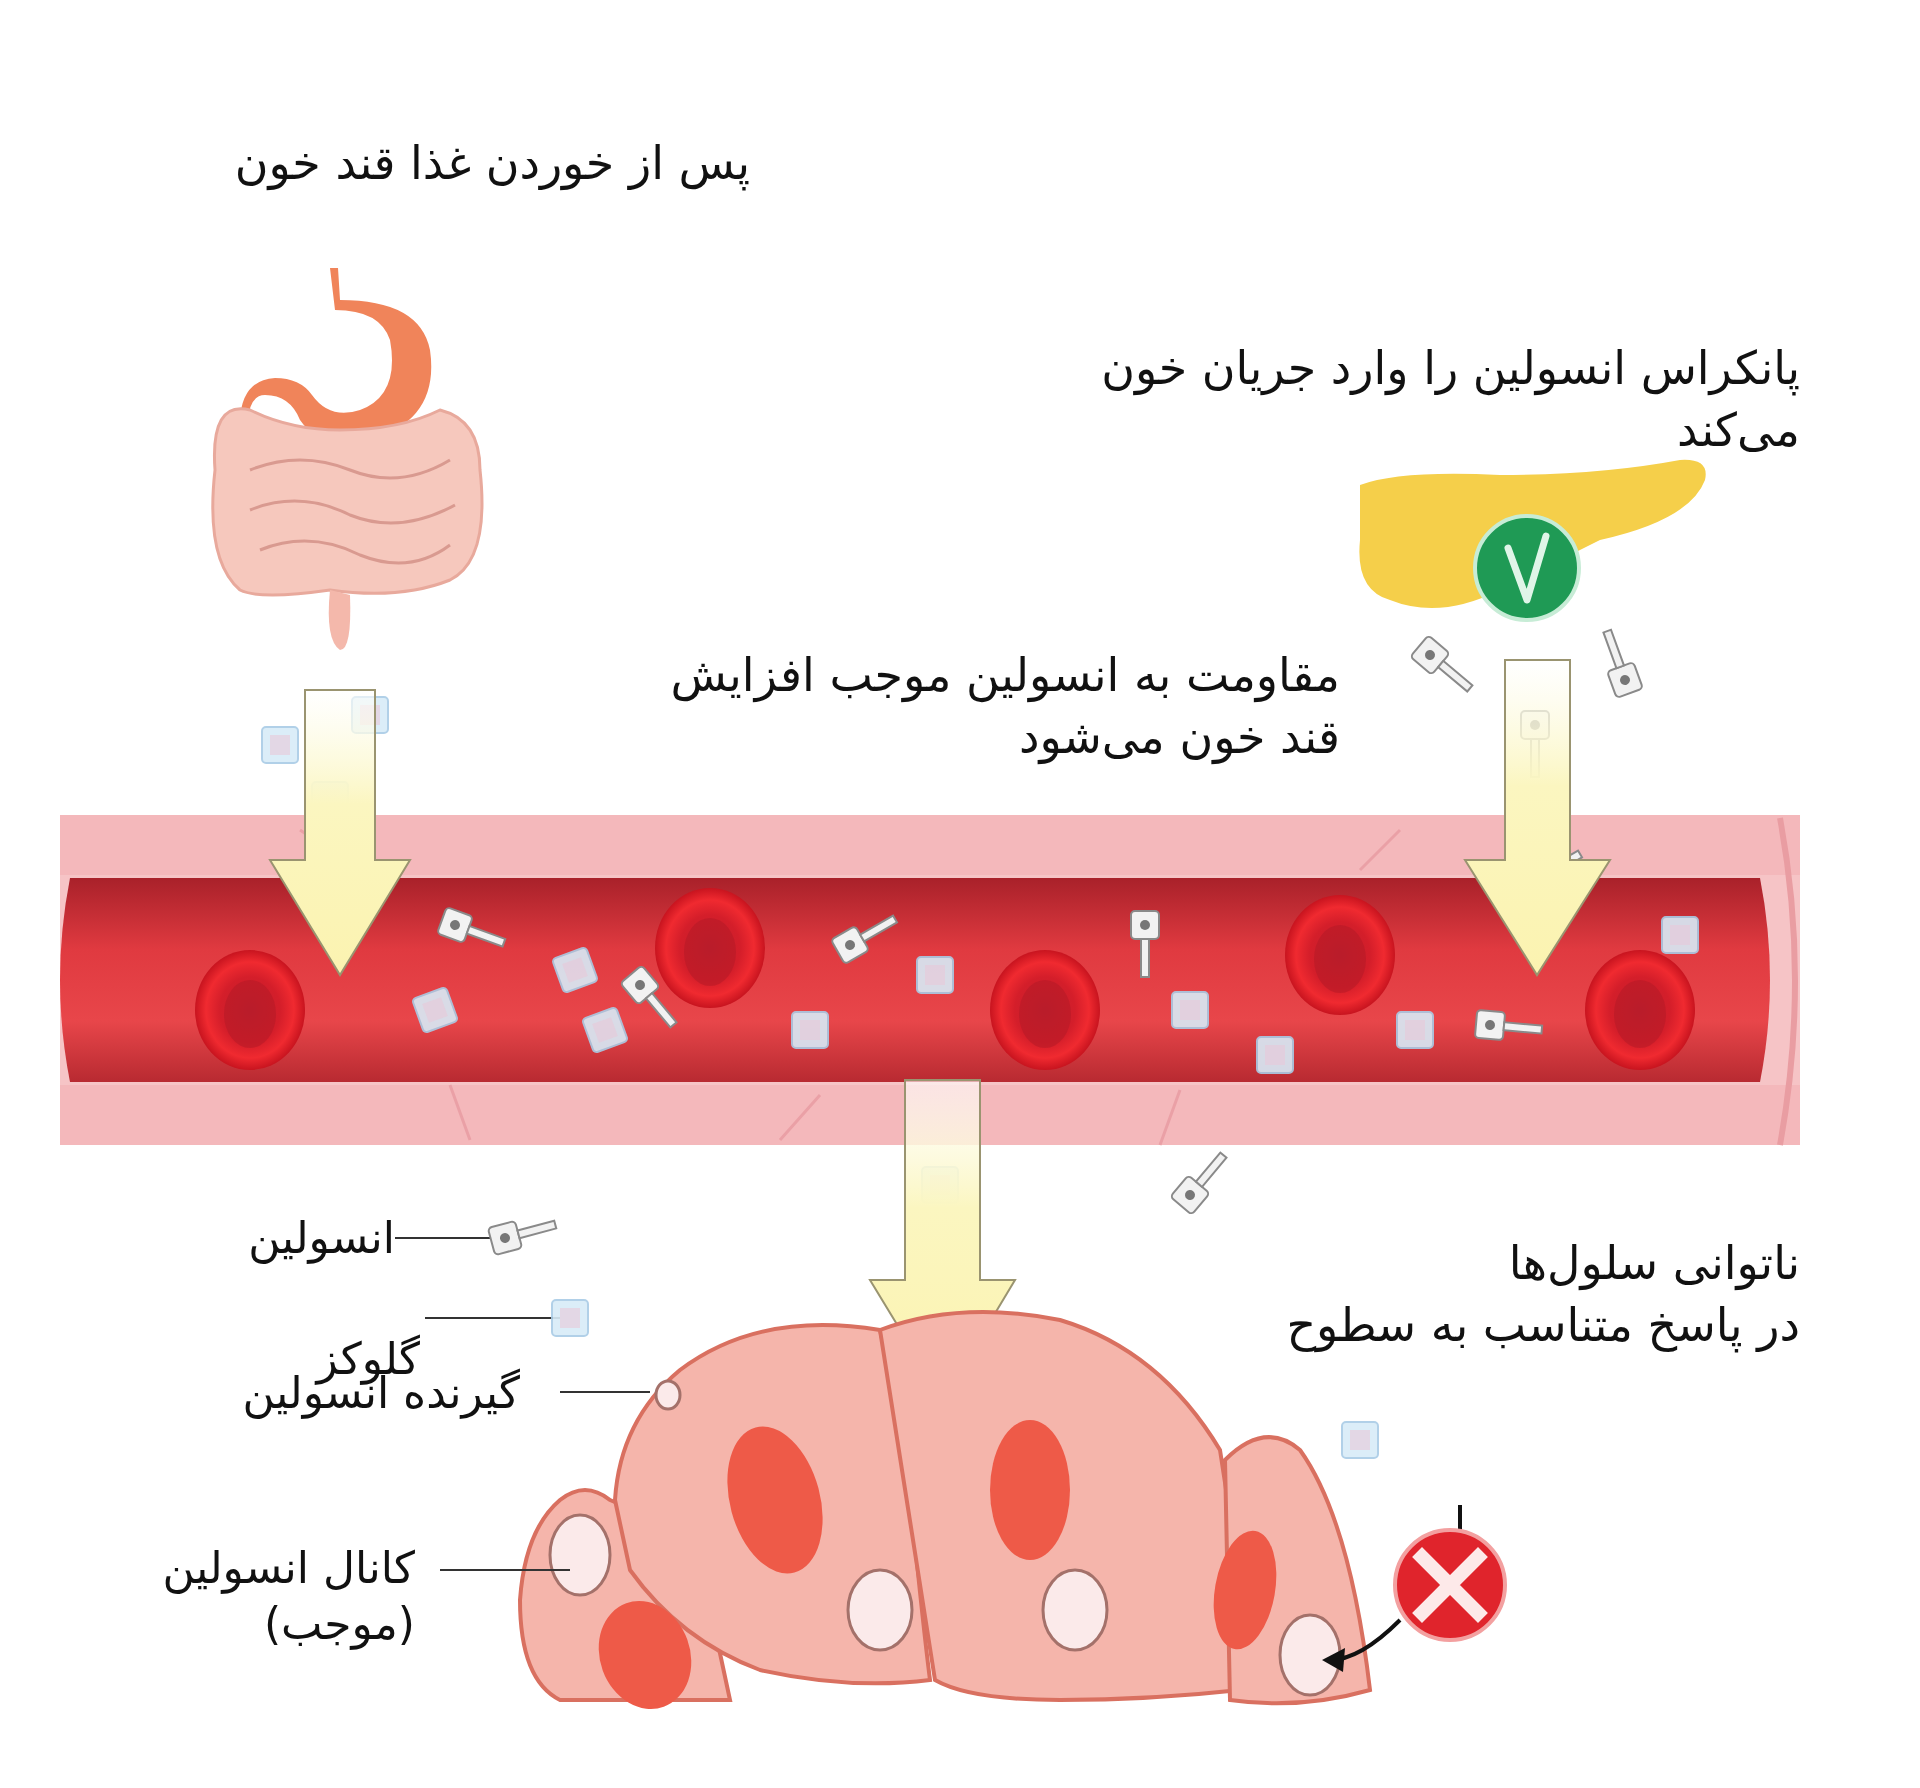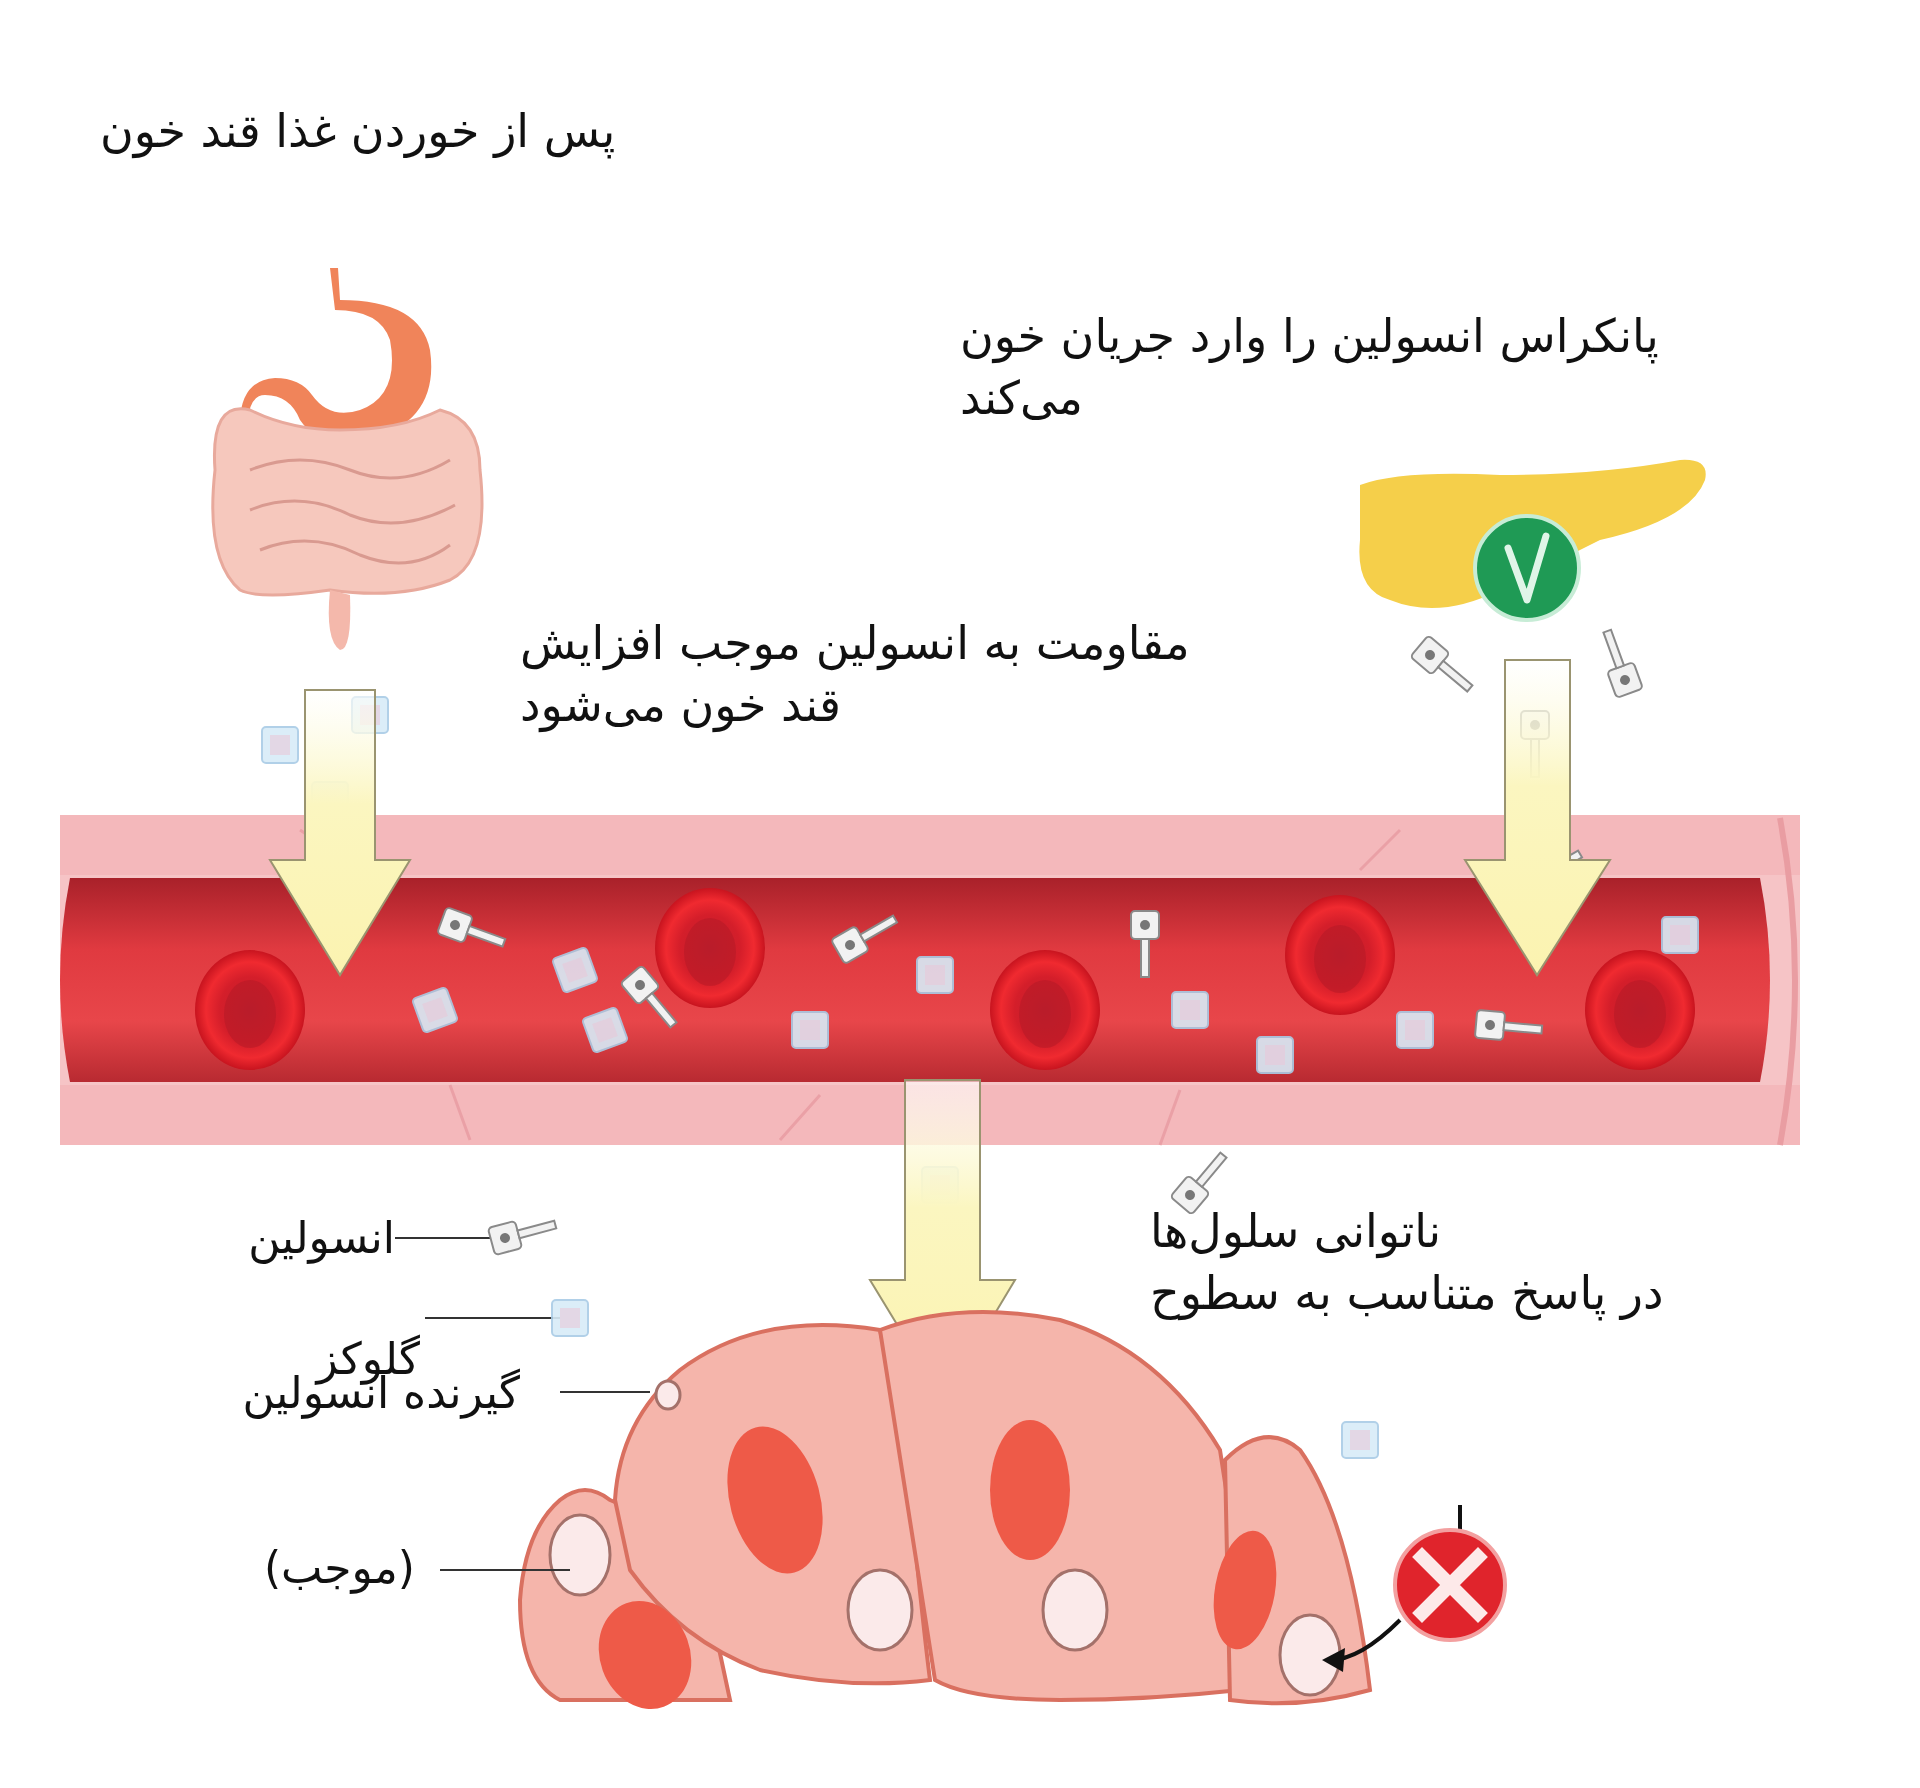--- a/index.html
+++ b/index.html
@@ -1,19 +1,19 @@
 <!DOCTYPE html>
 <html lang="fa" dir="rtl"><head>
   <meta charset="utf-8">
   <style>
     html, body { margin: 0; padding: 0; background: #ffffff; }
     body { width: 1920px; height: 1788px; position: relative; overflow: hidden;
            font-family: "DejaVu Sans", sans-serif; color: #111; }
-    .caption { position: absolute; text-align: left; font-size: 46px; line-height: 62px;
-               font-weight: normal; direction: rtl; white-space: nowrap; }
+    .caption { position: absolute; text-align: right; font-size: 46px; line-height: 62px;
+               font-weight: normal; direction: rtl; white-space: nowrap; margin-top: 32px; }
     .caption span { display: block; }
     .label { position: absolute; font-size: 44px; line-height: 56px; direction: rtl; text-align: right; white-space: nowrap; }
     svg.layer { position: absolute; left: 0; top: 0; }
   </style>
 </head>
 <body>
 
 <svg class="layer" width="1920" height="1788" viewBox="0 0 1920 1788" xmlns="http://www.w3.org/2000/svg">
   <defs>
     <linearGradient id="lumen" x1="0" y1="0" x2="0" y2="1">
@@ -174,14 +174,15 @@
 
 <div class="caption" style="left:1150px; top:1200px; width:650px;">
   <span>ناتوانی سلول‌ها</span>
   <span>در پاسخ متناسب به سطوح</span>
 </div>
 
 <div class="label" style="left:195px; top:1210px; width:200px;">انسولین</div>
 <div class="label" style="left:240px; top:1290px; width:180px;margin-top:41px;">گلوکز</div>
 <div class="label" style="left:160px; top:1365px; width:360px;">گیرنده انسولین</div>
 <div class="label" style="left:75px; top:1540px; width:340px;">
+  <span style="display:block;">کانال انسولین</span>
   <span style="display:block;">(موجب)</span>
 </div>
 
 </body></html>

